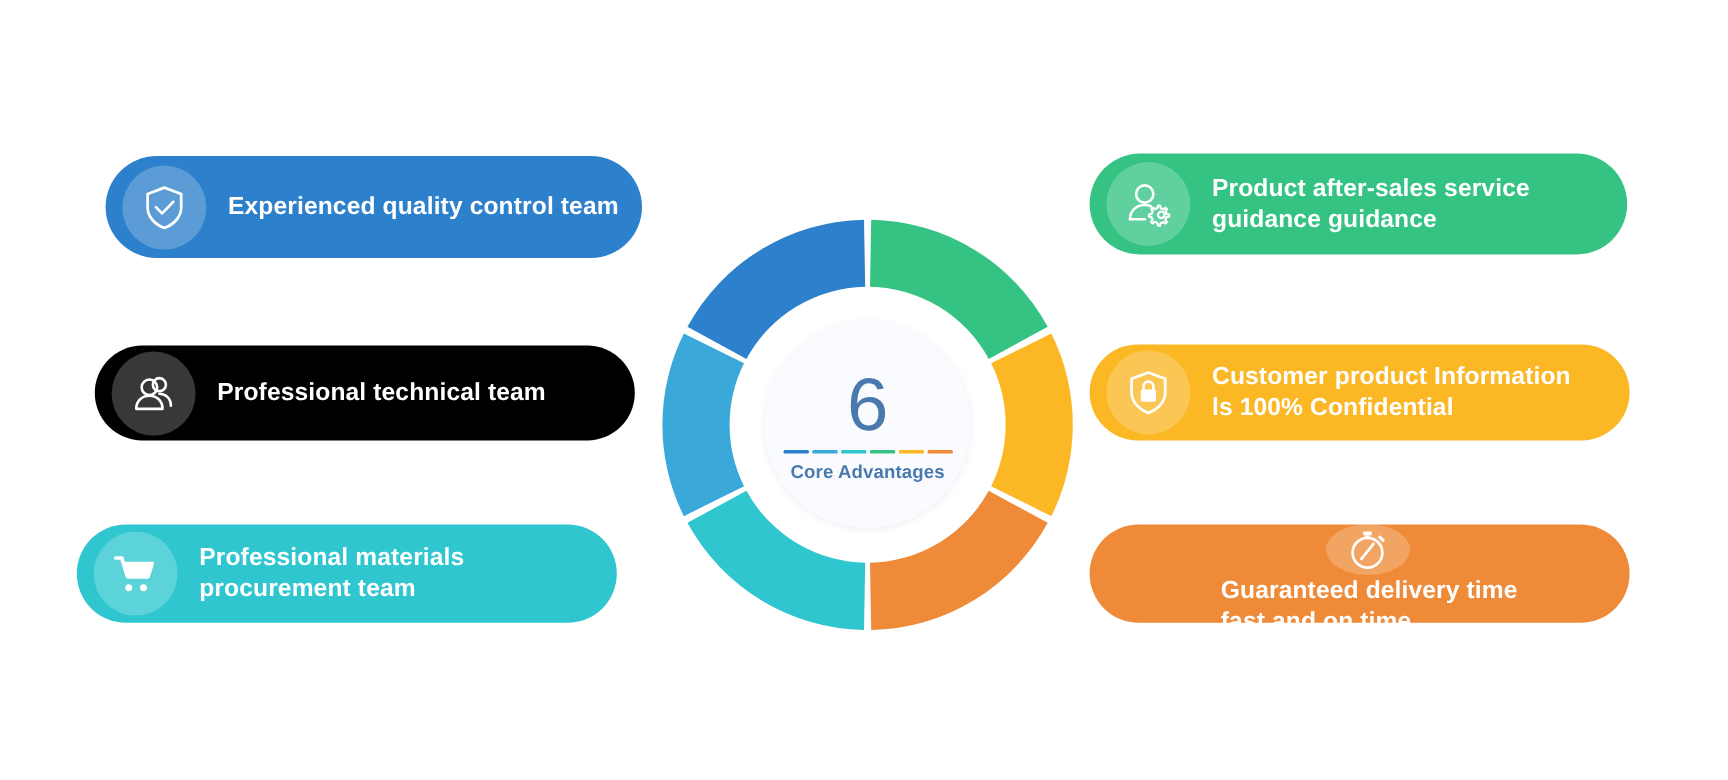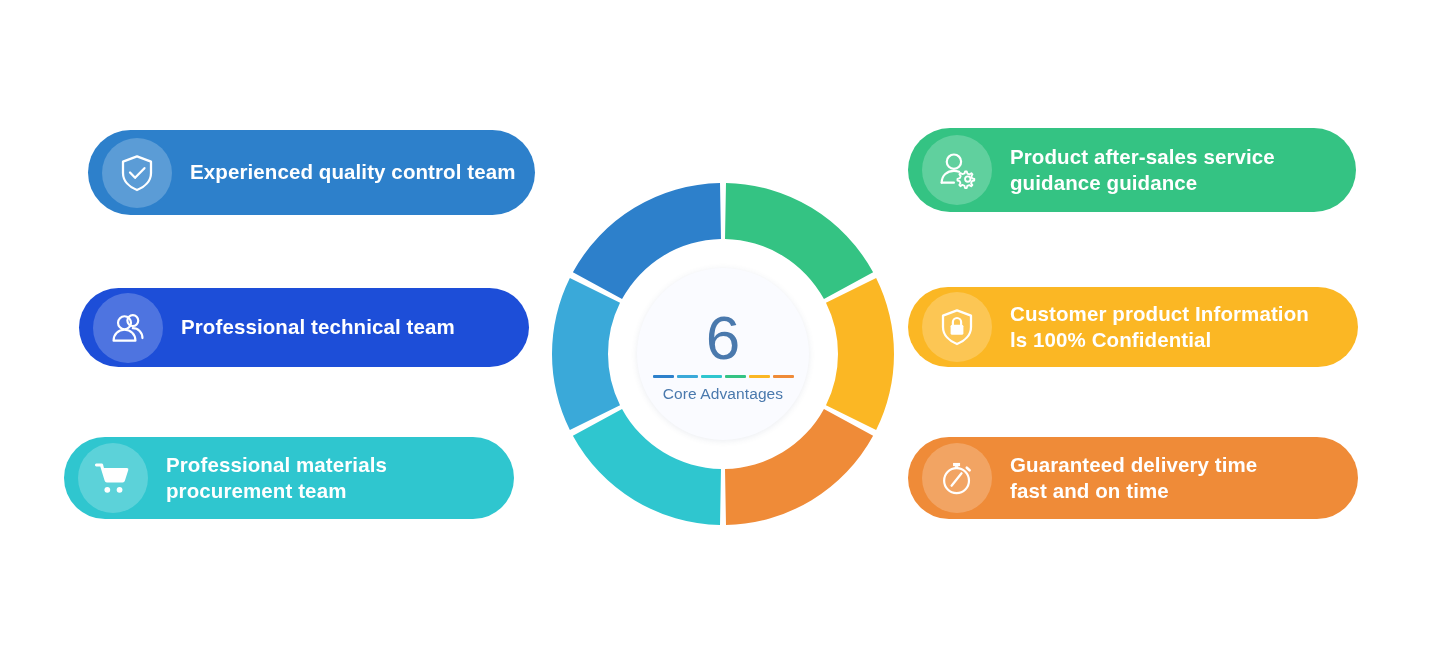--- a/index.html
+++ b/index.html
@@ -50,26 +50,26 @@
     font-weight: 600;
     line-height: 1.28;
     letter-spacing: 0.1px;
     white-space: pre-line;
     margin-left: 18px;
     padding-right: 16px;
   }
 
   
   #pill-0 { left: 88px;  top: 130px; width: 447px; height: 85px; background: #2d80cb; }
-  #pill-1 { left: 79px;  top: 288px; width: 450px; height: 79px; background: #1d4ed8; }
+  #pill-1 { left: 79px;  top: 288px; width: 450px; height: 79px; background: #000000; }
   #pill-2 { left: 64px;  top: 437px; width: 450px; height: 82px; background: #2fc6cf; }
   
   #pill-3 { left: 908px; top: 128px; width: 448px; height: 84px; background: #34c383; }
   #pill-4 { left: 908px; top: 287px; width: 450px; height: 80px; background: #fbb724; }
-  #pill-5 { left: 908px; top: 437px; width: 450px; height: 82px; background: #ef8b38; }
+  #pill-5 { left: 908px; top: 437px; width: 450px; height: 82px; background: #ef8b38; flex-direction: column; }
 
   
   .donut-wrap {
     position: absolute;
     left: 549px;
     top: 180px;
     width: 348px;
     height: 348px;
   }
   .donut-wrap svg { display: block; width: 348px; height: 348px; }
@@ -103,21 +103,21 @@
     margin-bottom: 7px;
   }
   .hub-rule i {
     display: block;
     width: 21px;
     height: 3px;
     border-radius: 1px;
   }
   .hub-caption {
     font-size: 15.5px;
-    font-weight: 400;
+    font-weight: 700;
     color: #4a79ad;
     letter-spacing: 0.1px;
   }
 </style>
 </head>
 <body>
 
 <div class="stage">
 
   <div class="pill" id="pill-0">

